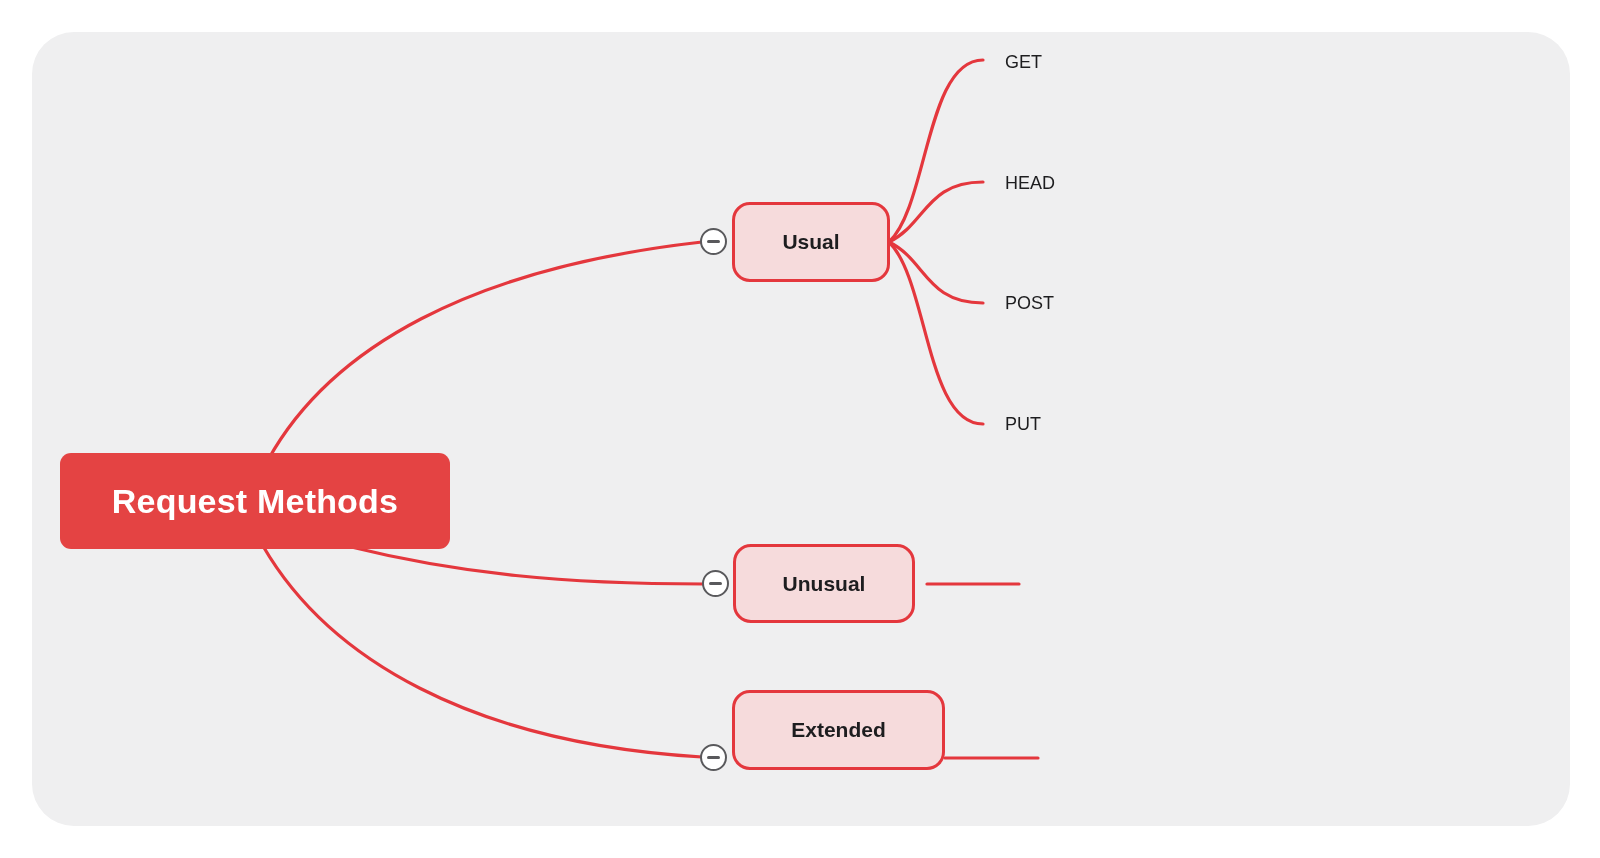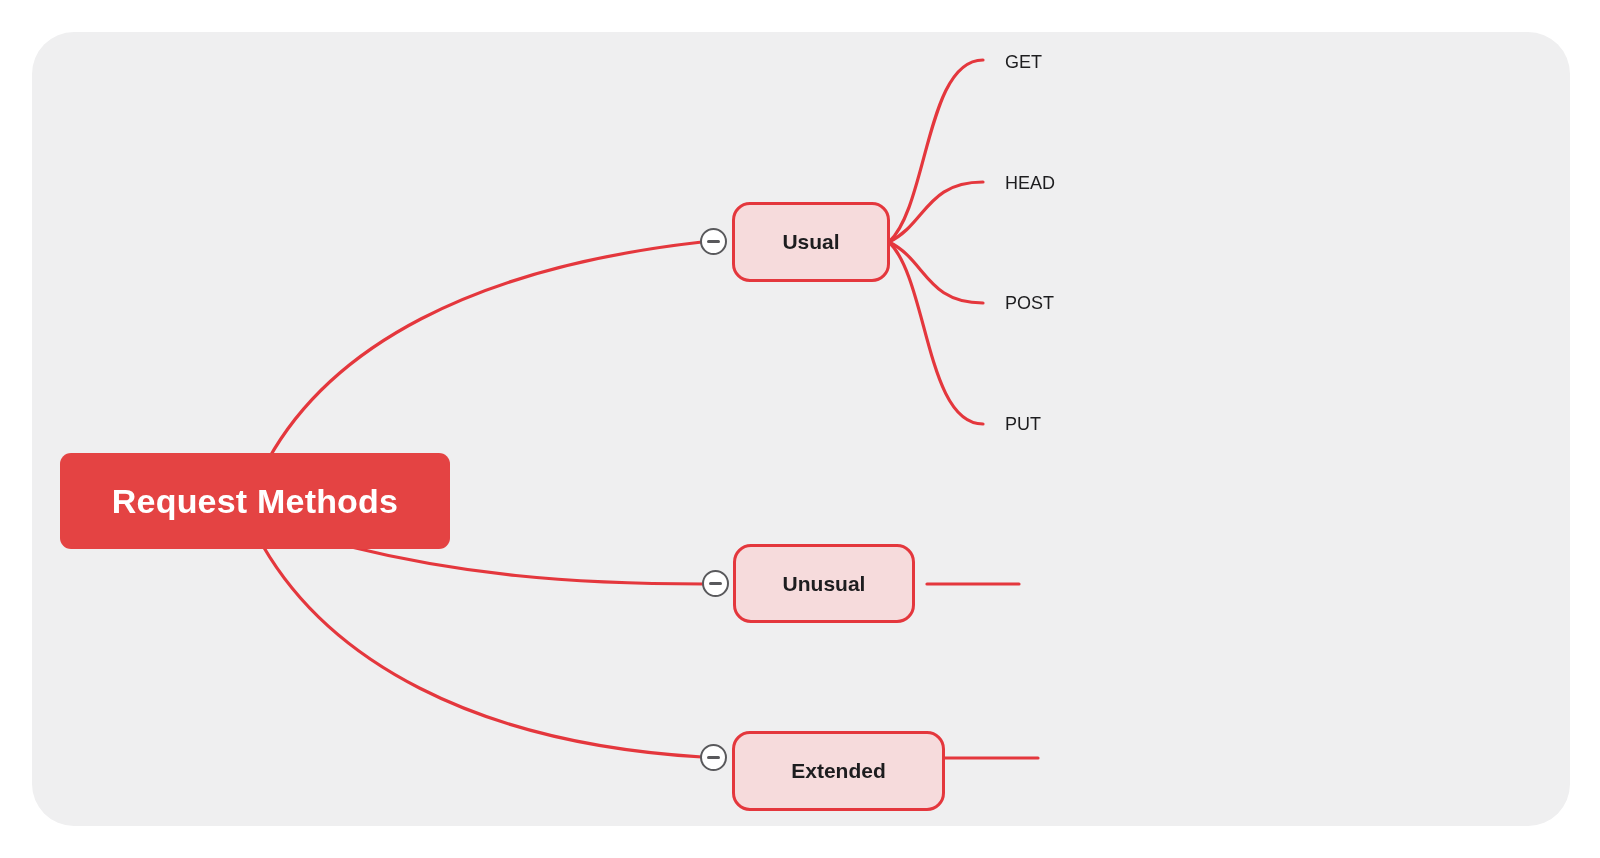--- a/index.html
+++ b/index.html
@@ -67,21 +67,21 @@
   </div>
 
   <div class="node branch-node" style="left:732px; top:202px; width:158px; height:80px;">
     <span>Usual</span>
   </div>
 
   <div class="node branch-node" style="left:733px; top:544px; width:182px; height:79px;">
     <span>Unusual</span>
   </div>
 
-  <div class="node branch-node" style="left:732px; top:731px; width:213px; height:80px;align-items:center;">
+  <div class="node branch-node" style="left:732px; top:690px; width:213px; height:80px;align-items:center;">
     <span>Extended</span>
   </div>
 
   <div class="collapse" style="left:700px; top:228px;">
     <span class="dash"></span>
   </div>
   <div class="collapse" style="left:702px; top:570px;">
     <span class="dash"></span>
   </div>
   <div class="collapse" style="left:700px; top:744px;">

